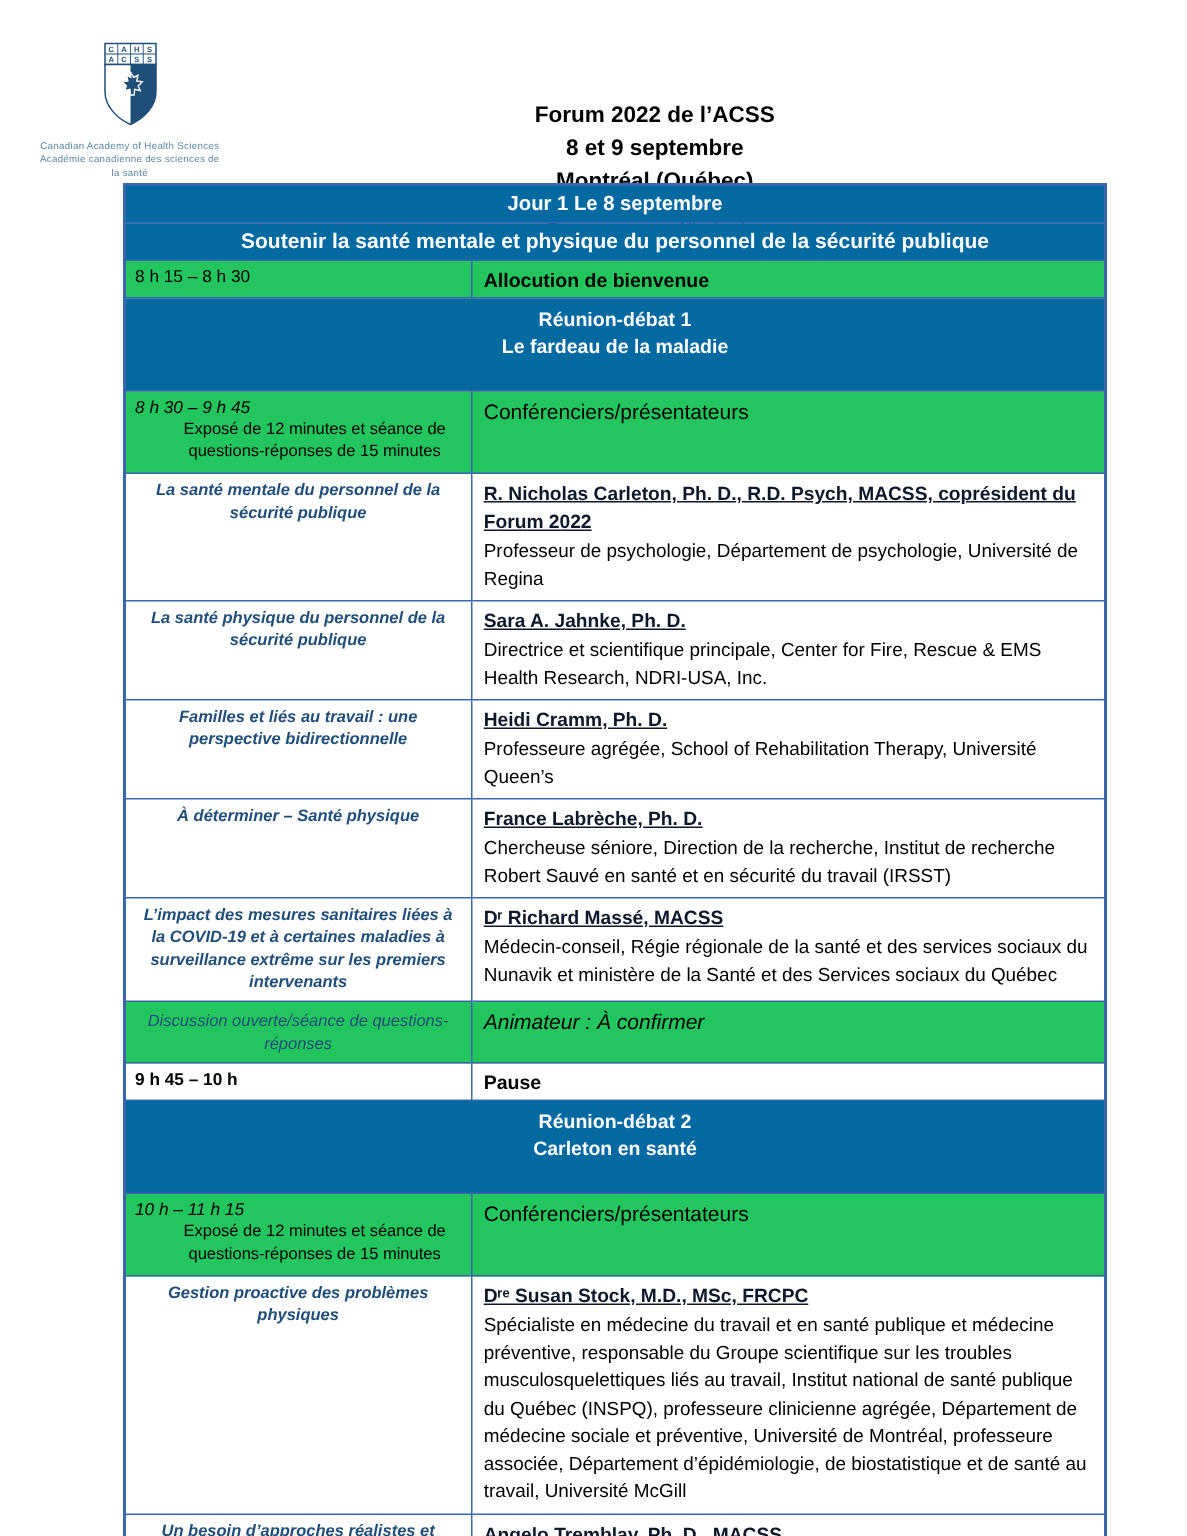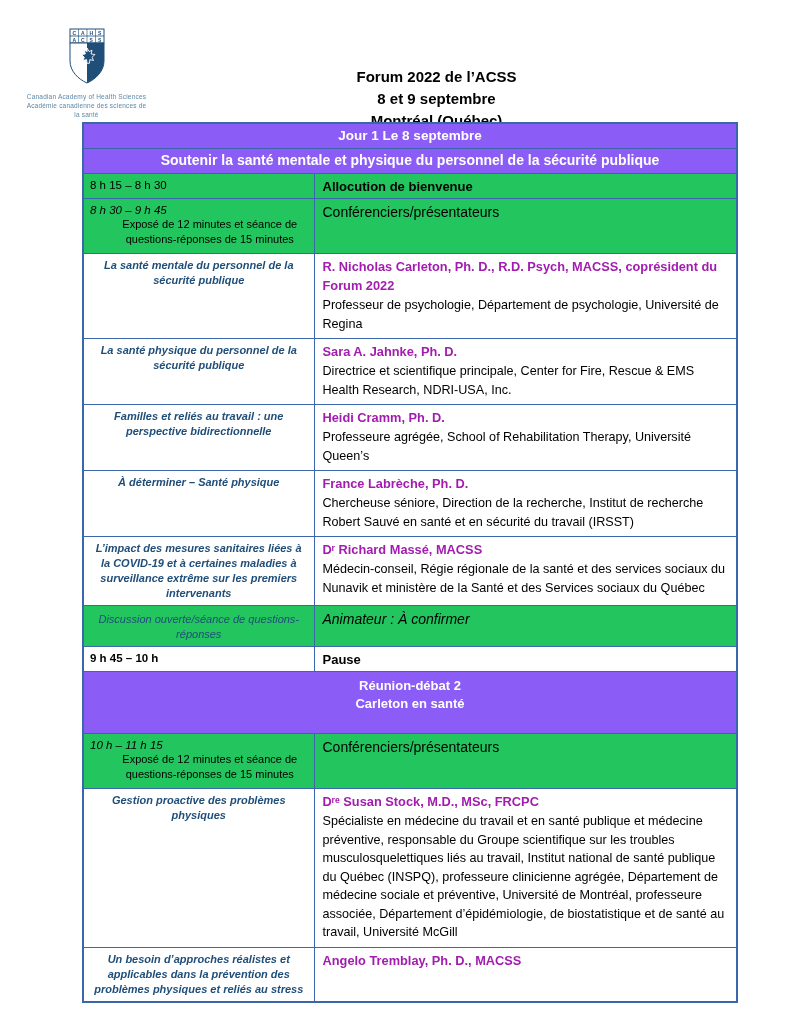--- a/index.html
+++ b/index.html
@@ -24,21 +24,21 @@
   .doc-table{
     position:absolute;left:82px;top:122px;width:654px;
     border-collapse:collapse;table-layout:fixed;
     border:2px solid #3b66ab;
   }
   .doc-table col.c1{width:231px;}
   .doc-table col.c2{width:423px;}
   .doc-table td{border:1px solid #3b66ab;vertical-align:top;}
 
   td.dark{
-    background:#8b5cf6;color:#ffffff;font-weight:bold;text-align:center;
+    background:#0369a1;color:#ffffff;font-weight:bold;text-align:center;
     border-color:#3b66ab;
   }
   td.day{font-size:13.5px;padding:4px 4px 5px;}
   td.theme{font-size:14px;padding:3px 20px 5px;border-top:1.5px solid #b9c9e4;}
   td.band{font-size:13px;padding:5px 4px 20px;line-height:18px;}
 
   tr.light td{background:#22c55e;}
 
   td.time{font-size:11.5px;padding:5px 6px 4px;color:#000;}
   .note{
@@ -53,21 +53,21 @@
 
   td.topic{
     font-size:11px;line-height:15px;font-weight:bold;font-style:italic;
     color:#1f4e79;text-align:center;padding:4px 7px 4px;
   }
   td.topic.noBold{font-weight:normal;padding-top:6px;}
 
   td.speaker{padding:3px 8px 5px;}
   a.name{
     display:inline-block;font-size:12.8px;font-weight:bold;line-height:19px;
-    color:#a21caf;cursor:pointer;
+    color:#0f172a;text-decoration:underline;cursor:pointer;
   }
   .desc{font-size:12.6px;line-height:18.5px;color:#000;padding-top:1px;}
 </style>
 </head>
 <body>
 
 <div class="page">
 
   <div class="logo-wrap">
     <svg class="shield" viewBox="0 0 42 56">
@@ -117,20 +117,26 @@
 
     <tr>
       <td colspan="2" class="dark theme">Soutenir la santé mentale et physique du personnel de la sécurité publique</td>
     </tr>
 
     <tr class="light">
       <td class="time">8 h 15 – 8 h 30</td>
       <td class="item big">Allocution de bienvenue</td>
     </tr>
 
+    <tr>
+      <td colspan="2" class="dark band">
+        <div>Réunion-débat 1</div>
+        <div>Le fardeau de la maladie</div>
+      </td>
+    </tr>
 
     <tr class="light">
       <td class="time">
         <div style="font-style:italic">8 h 30 – 9 h 45</div>
         <div class="note">Exposé de 12 minutes et séance de questions-réponses de 15 minutes</div>
       </td>
       <td class="item">Conférenciers/présentateurs</td>
     </tr>
 
     <tr>
@@ -143,21 +149,21 @@
 
     <tr>
       <td class="topic">La santé physique du personnel de la sécurité publique</td>
       <td class="speaker">
         <a class="name">Sara A. Jahnke, Ph. D.</a>
         <div class="desc">Directrice et scientifique principale, Center for Fire, Rescue &amp; EMS Health Research, NDRI-USA, Inc.</div>
       </td>
     </tr>
 
     <tr>
-      <td class="topic">Familles et reliés au travail : une perspective bidirectionnelle</td>
+      <td class="topic">Familles et liés au travail : une perspective bidirectionnelle</td>
       <td class="speaker">
         <a class="name">Heidi Cramm, Ph. D.</a>
         <div class="desc">Professeure agrégée, School of Rehabilitation Therapy, Université Queen’s</div>
       </td>
     </tr>
 
     <tr>
       <td class="topic">À déterminer – Santé physique</td>
       <td class="speaker">
         <a class="name">France Labrèche, Ph. D.</a>

